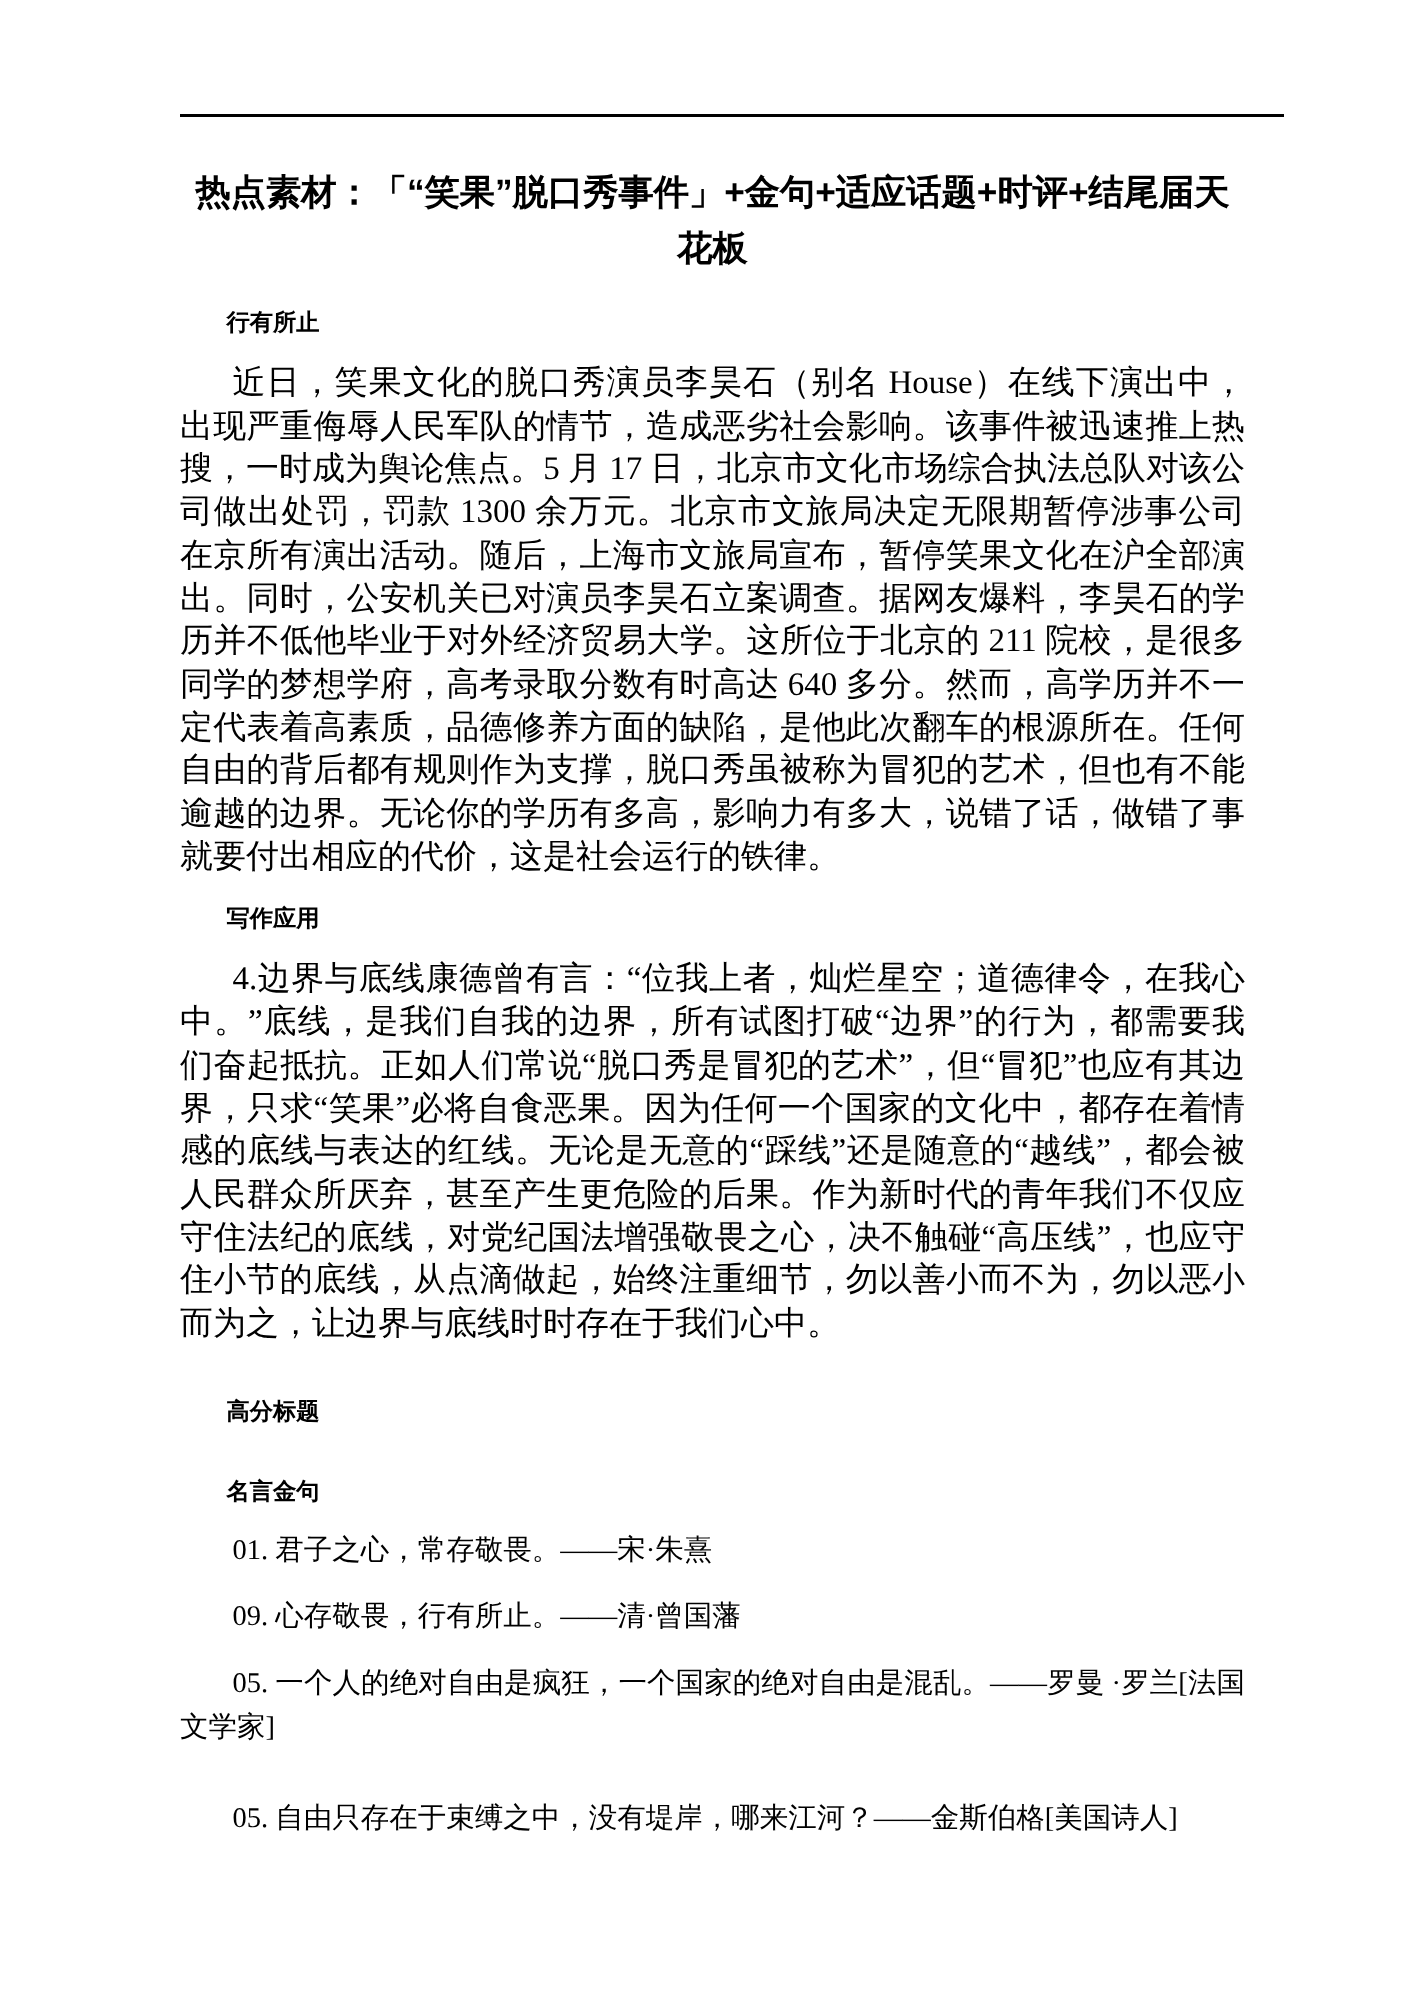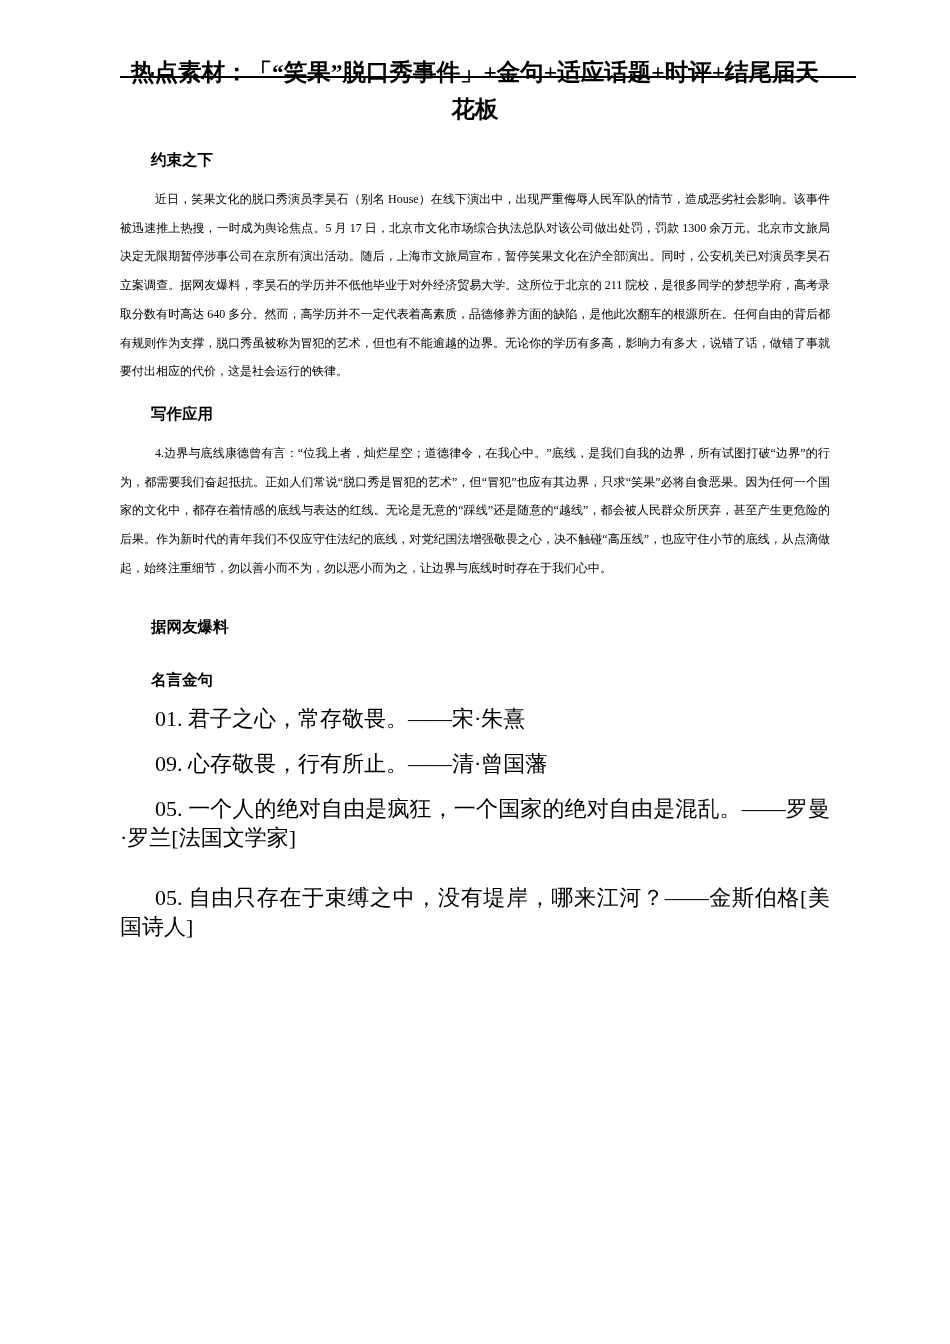--- a/index.html
+++ b/index.html
@@ -30,52 +30,52 @@
     position: absolute;
     left: 120px;
     top: 76px;
     width: 736px;
     height: 0;
     border-top: 2.2px solid #000000;
   }
   
   .doc-title {
     margin: 0;
-    padding-top: 54px;
-    font-family: Liberation Serif, serif;
+    padding-top: 110px;
+    font-family: Liberation Sans, sans-serif;
     font-weight: bold;
     font-size: 23.5px;
     line-height: 37px;
     text-align: center;
     letter-spacing: 0px;
   }
   
   .sec-head {
     font-family: "Liberation Sans", "DejaVu Sans", sans-serif;
     font-weight: bold;
     font-size: 15.5px;
     line-height: 22px;
     text-indent: 31px;
     margin: 0;
   }
   
   .body-p {
     font-family: "Liberation Serif", "DejaVu Serif", serif;
-    font-size: 12px;
+    font-size: 22px;
     line-height: 28.7px;
     text-align: justify;
     text-justify: inter-ideograph;
     text-indent: 35px;
     margin: 0;
     word-break: break-all;
   }
   
   .quote-line {
     font-family: "Liberation Serif", "DejaVu Serif", serif;
-    font-size: 22px;
+    font-size: 19px;
     line-height: 28.7px;
     text-align: justify;
     text-justify: inter-ideograph;
     text-indent: 35px;
     margin: 0;
     word-break: break-all;
   }
   
   .gap-sm { height: 14px; }
   .gap-md { height: 17px; }
@@ -88,40 +88,40 @@
 <div class="page">
 
   <div class="header-rule"></div>
 
   <div class="content">
 
     <h1 class="doc-title">热点素材：「“笑果”脱口秀事件」+金句+适应话题+时评+结尾届天花板</h1>
 
     <div class="gap-lg"></div>
 
-    <div class="sec-head">约束之下</div>
+    <div class="sec-head">行有所止</div>
 
     <div class="gap-sm"></div>
 
     <p class="body-p">近日，笑果文化的脱口秀演员李昊石（别名 House）在线下演出中，出现严重侮辱人民军队的情节，造成恶劣社会影响。该事件被迅速推上热搜，一时成为舆论焦点。5 月 17 日，北京市文化市场综合执法总队对该公司做出处罚，罚款 1300 余万元。北京市文旅局决定无限期暂停涉事公司在京所有演出活动。随后，上海市文旅局宣布，暂停笑果文化在沪全部演出。同时，公安机关已对演员李昊石立案调查。据网友爆料，李昊石的学历并不低他毕业于对外经济贸易大学。这所位于北京的 211 院校，是很多同学的梦想学府，高考录取分数有时高达 640 多分。然而，高学历并不一定代表着高素质，品德修养方面的缺陷，是他此次翻车的根源所在。任何自由的背后都有规则作为支撑，脱口秀虽被称为冒犯的艺术，但也有不能逾越的边界。无论你的学历有多高，影响力有多大，说错了话，做错了事就要付出相应的代价，这是社会运行的铁律。</p>
 
     <div class="gap-md"></div>
 
     <div class="sec-head">写作应用</div>
 
     <div class="gap-sm"></div>
 
     <p class="body-p">4.边界与底线康德曾有言：“位我上者，灿烂星空；道德律令，在我心中。”底线，是我们自我的边界，所有试图打破“边界”的行为，都需要我们奋起抵抗。正如人们常说“脱口秀是冒犯的艺术”，但“冒犯”也应有其边界，只求“笑果”必将自食恶果。因为任何一个国家的文化中，都存在着情感的底线与表达的红线。无论是无意的“踩线”还是随意的“越线”，都会被人民群众所厌弃，甚至产生更危险的后果。作为新时代的青年我们不仅应守住法纪的底线，对党纪国法增强敬畏之心，决不触碰“高压线”，也应守住小节的底线，从点滴做起，始终注重细节，勿以善小而不为，勿以恶小而为之，让边界与底线时时存在于我们心中。</p>
 
     <div class="gap-md"></div>
 
 
     <div class="gap-md"></div>
 
-    <div class="sec-head">据网友爆料</div>
+    <div class="sec-head">高分标题</div>
 
     <div class="gap-sm"></div>
 
 
     <div class="gap-md"></div>
 
     <div class="sec-head">名言金句</div>
 
     <div class="gap-sm"></div>
 

